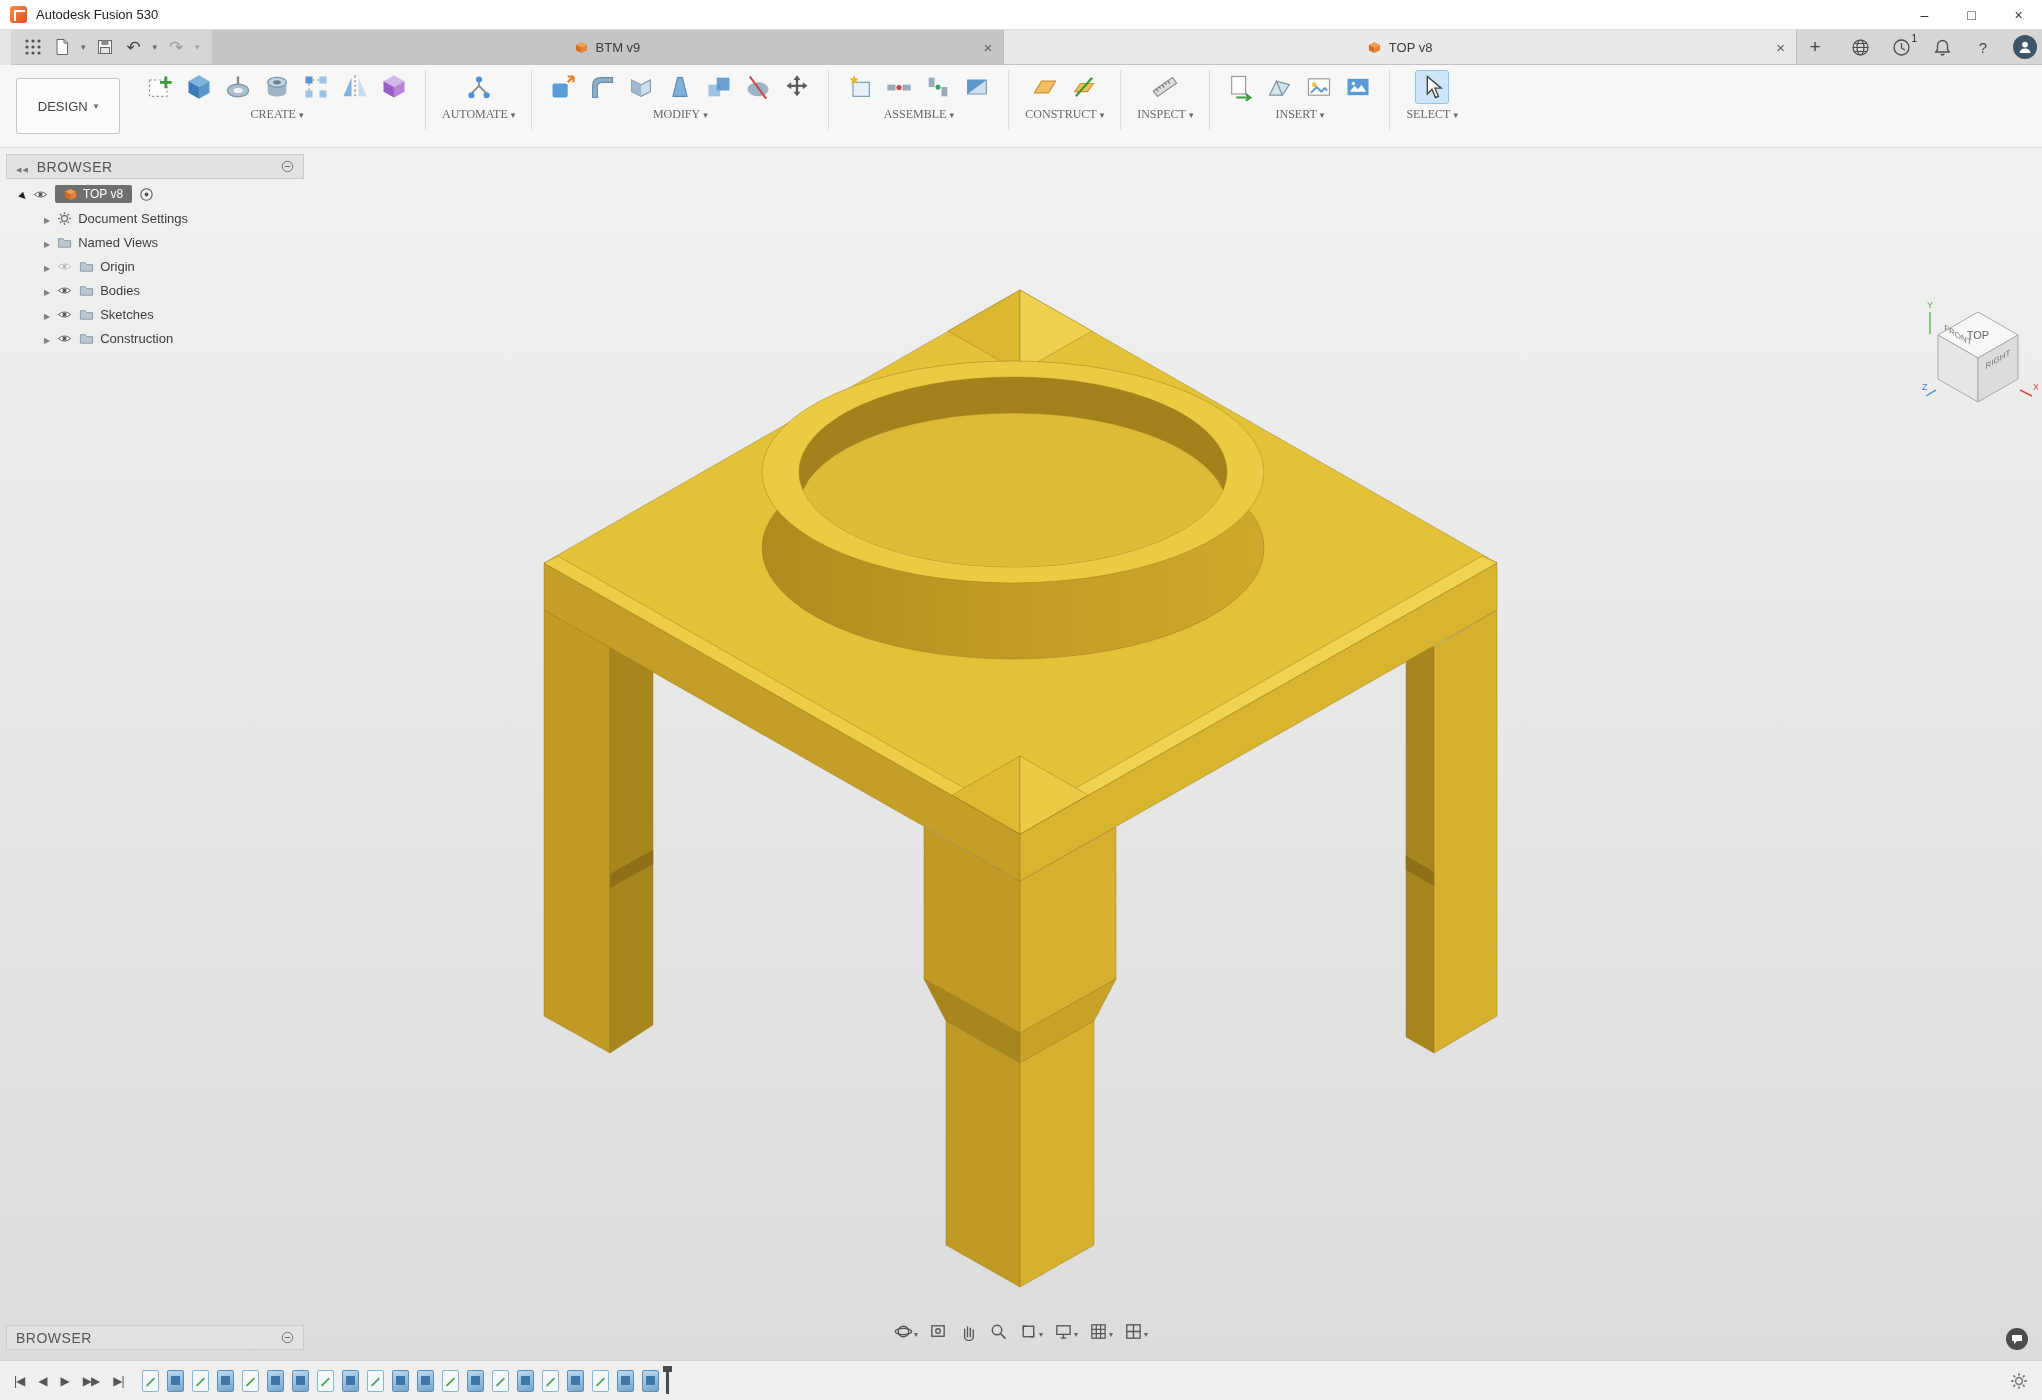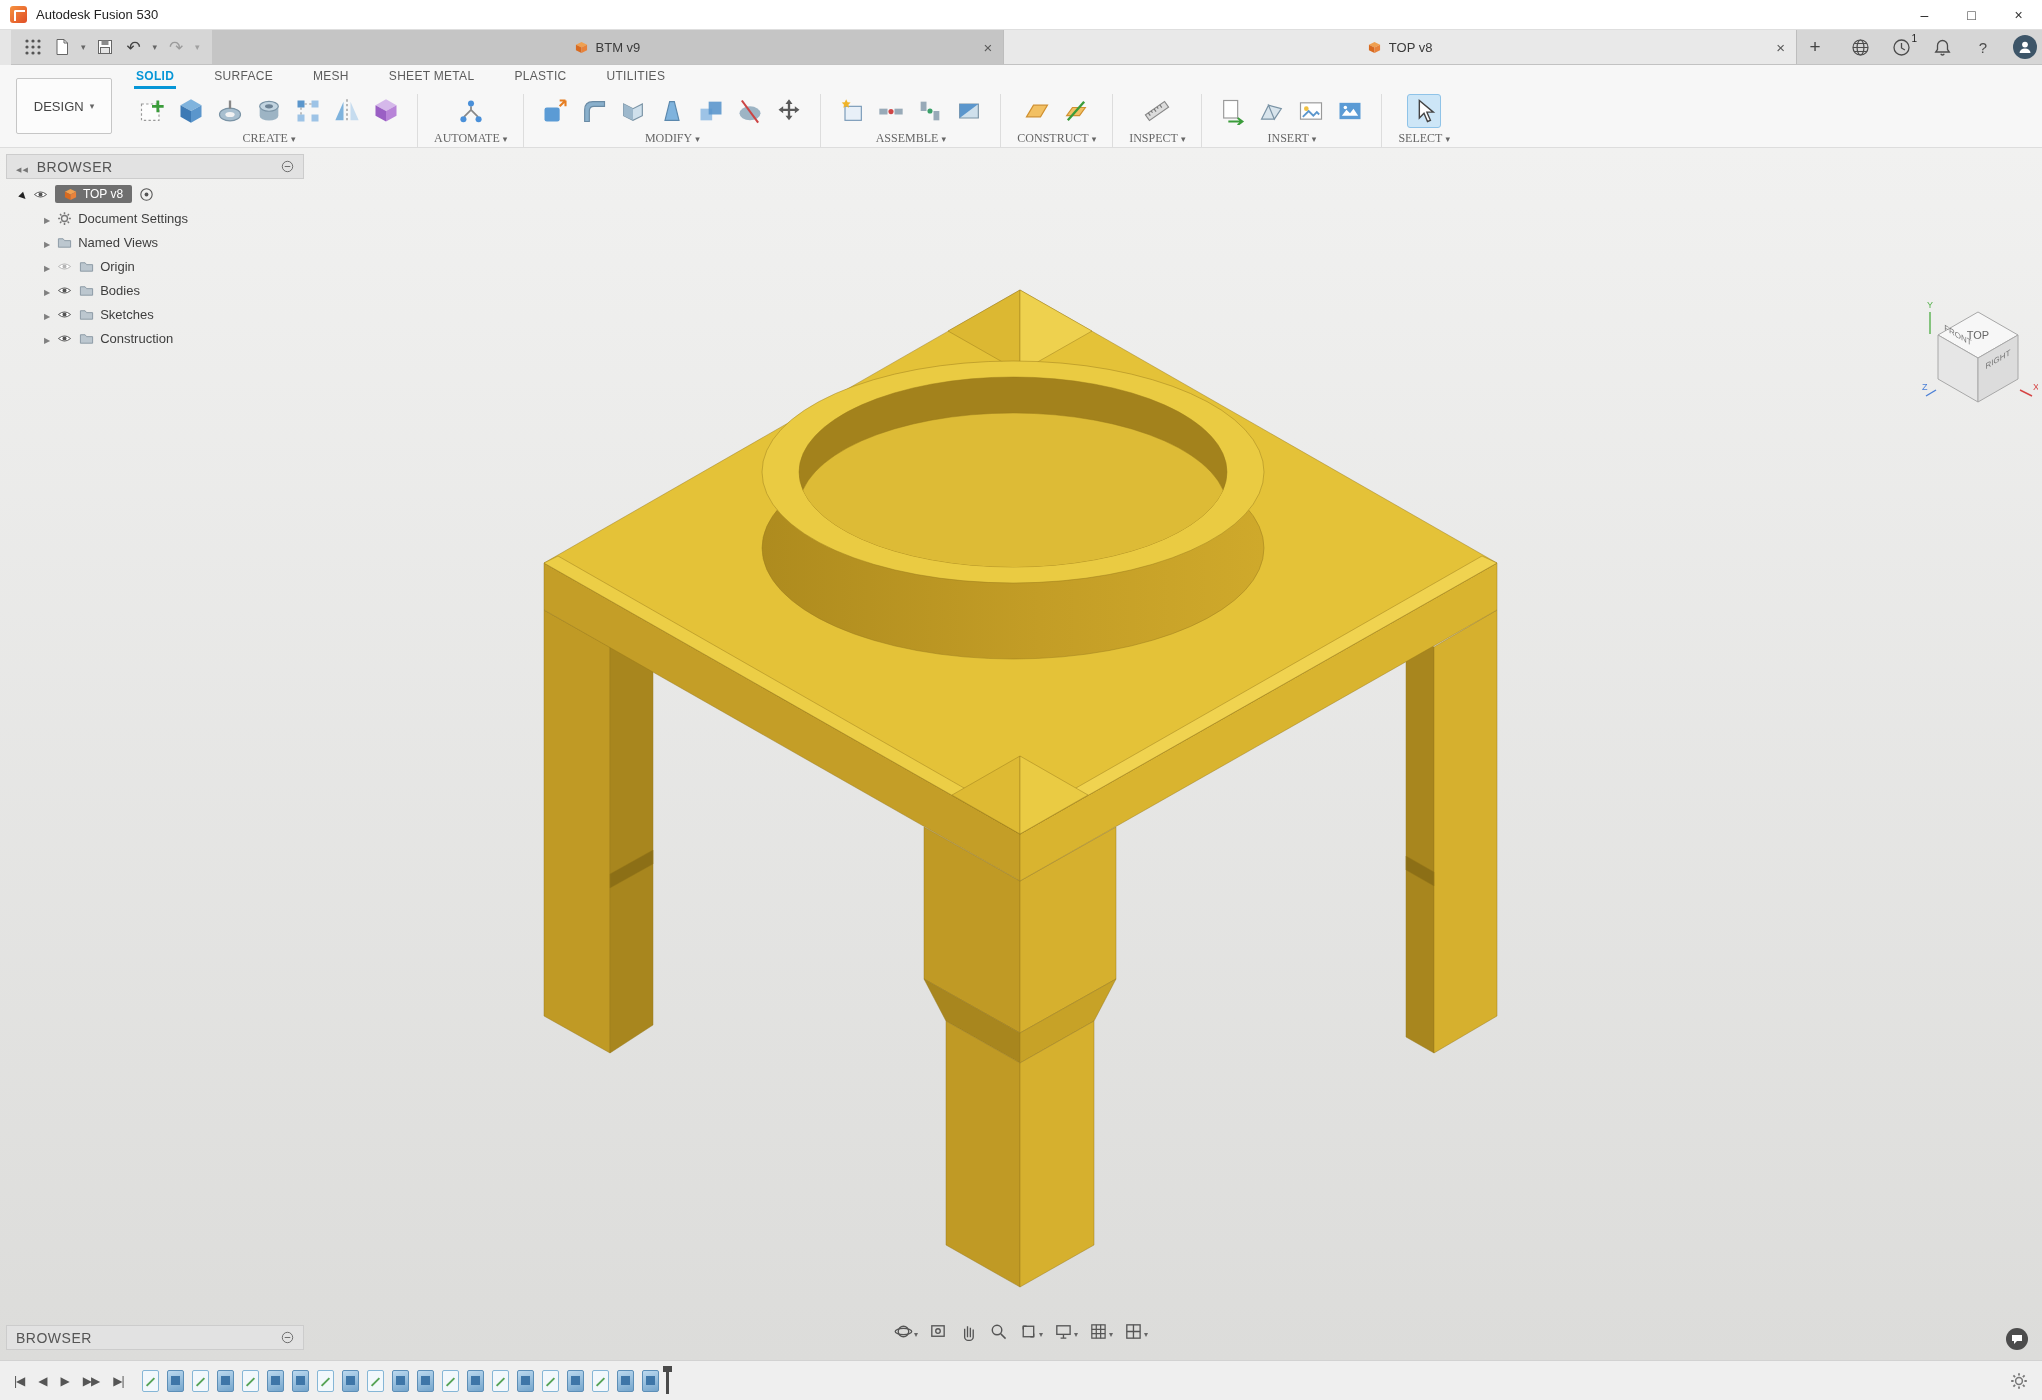--- a/index.html
+++ b/index.html
@@ -45,21 +45,21 @@
   .tr-icon svg { width:19px; height:19px; }
   .badge { position:absolute; right:-5px; top:-3px; font-size:10px; color:#222; }
   .help-q { font-size:15px; color:#4c4c4c; }
   .avatar { width:24px; height:24px; border-radius:50%; background:#3d5568; display:flex;
     align-items:center; justify-content:center; }
   .avatar svg { width:16px; height:16px; }
 
   
   .ribbon { position:absolute; left:0; top:65px; width:2042px; height:83px;
     background:#f7f7f7; border-bottom:1px solid #ddd; display:flex; }
-  .design-btn { margin:13px 18px 13px 16px; width:96px; border:1px solid #c6c6c6;
+  .design-btn { margin:13px 18px 13px 16px; width:104px; border:1px solid #c6c6c6;
     background:#fcfcfc; display:flex; align-items:center; justify-content:center; gap:6px;
     font-size:13px; color:#444; border-radius:2px; }
   .ribbon-body { display:flex; flex-direction:column; }
   .rb-tabs { display:flex; gap:36px; padding:3px 0 0 4px; font-size:12px; color:#5c5c5c; }
   .rb-tab { padding:1px 2px 3px; letter-spacing:.3px; }
   .rb-tab.active { color:#0696d7; font-weight:bold; border-bottom:3px solid #0696d7; }
   .rb-groups { display:flex; align-items:flex-start; margin-top:3px; }
   .rb-group { display:flex; flex-direction:column; align-items:center; padding:0 7px;font-family:Liberation Serif, serif; }
   .rb-icons { display:flex; gap:9px; height:37px; align-items:center; }
   .rb-label { font-size:12px; color:#666; margin-top:2px; white-space:nowrap;
@@ -235,28 +235,20 @@
     </div>
   </div>
 </div>
 
 <div class="ribbon">
   <div class="design-btn">
     <span>DESIGN</span>
     <span class="caret"></span>
   </div>
   <div class="ribbon-body">
-    <div class="rb-tabs">
-      <span class="rb-tab active">SOLID</span>
-      <span class="rb-tab">SURFACE</span>
-      <span class="rb-tab">MESH</span>
-      <span class="rb-tab">SHEET METAL</span>
-      <span class="rb-tab">PLASTIC</span>
-      <span class="rb-tab">UTILITIES</span>
-    </div>
     <div class="rb-groups">
 
       <div class="rb-group">
         <div class="rb-icons">
           <div class="tool-icon">
             <svg viewBox="0 0 24 24">
                 <rect x="3" y="6" width="15" height="14" fill="#fdfdfd" stroke="#999" stroke-dasharray="2 2"></rect>
                 <path d="M17 3 v10 M12 8 h10" stroke="#3a9c3a" stroke-width="2.4" fill="none"></path>
               </svg>
           </div>

